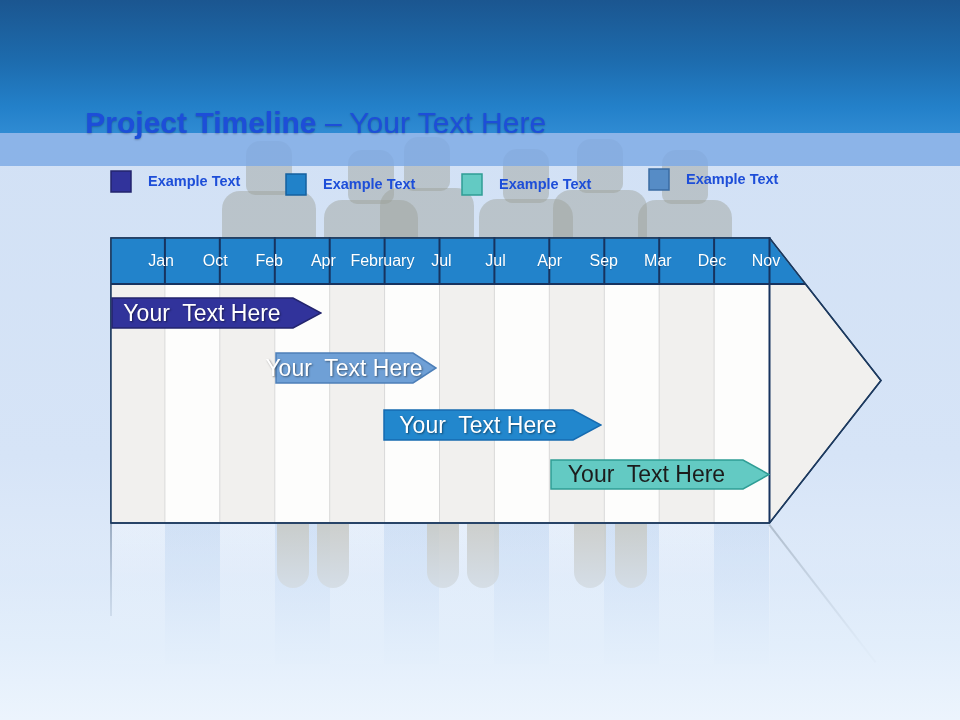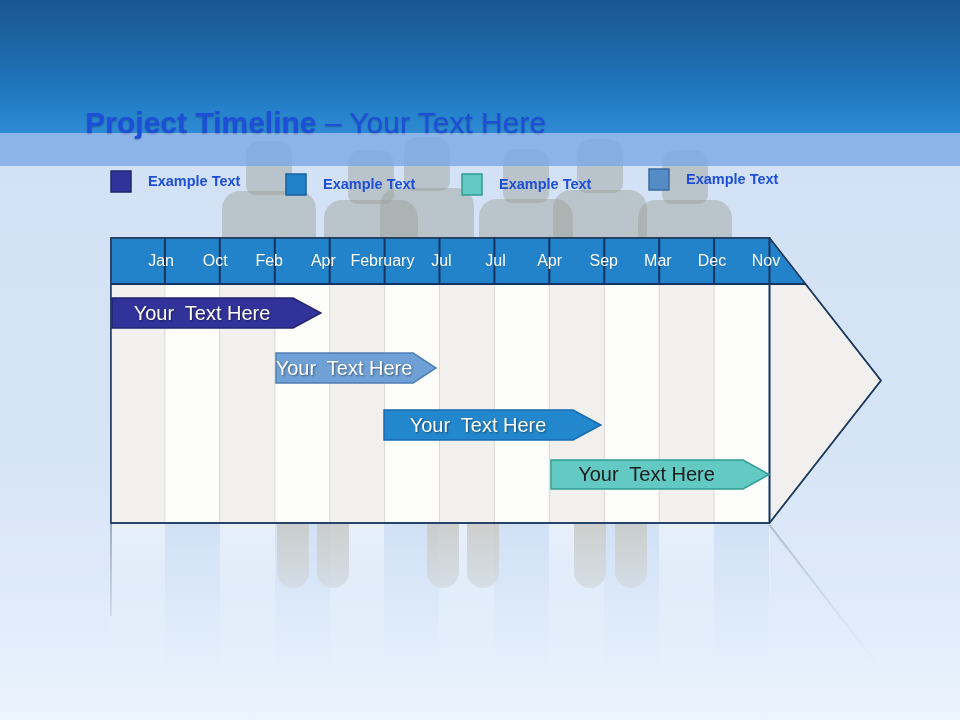--- a/index.html
+++ b/index.html
@@ -57,21 +57,21 @@
   .lg-label{font-size:14.5px;font-weight:700;color:#1d4ed8;white-space:pre;}
   
   .timeline{position:absolute;left:110px;top:237px;width:772px;height:287px;}
   .tl-svg{position:absolute;left:0;top:0;}
   .months{position:absolute;left:0;top:0;width:659px;height:47px;display:flex;margin-left:24px;}
   .month{flex:1;display:flex;align-items:center;justify-content:center;
          color:#ffffff;font-size:16px;text-shadow:0 1px 1px rgba(0,0,0,0.18);}
   .bar{position:absolute;}
   .bar svg{position:absolute;left:0;top:0;display:block;}
   .bar-label{position:absolute;left:0;top:0;height:100%;display:flex;align-items:center;justify-content:center;
-             font-size:20px;white-space:pre;}
+             font-size:23px;white-space:pre;}
   .bar-label.shadowed{text-shadow:1px 1px 2px rgba(0,0,0,0.45);}
   .bar1{left:1px;top:60px;width:211px;height:32px;}   .bar1 .bar-label{width:182px;}
   .bar2{left:165px;top:115px;width:162px;height:32px;}.bar2 .bar-label{width:138px;}
   .bar3{left:273px;top:172px;width:219px;height:32px;}.bar3 .bar-label{width:190px;}
   .bar4{left:440px;top:222px;width:220px;height:31px;}.bar4 .bar-label{width:193px;}
 </style>
 </head>
 <body>
 
 <div class="slide">

